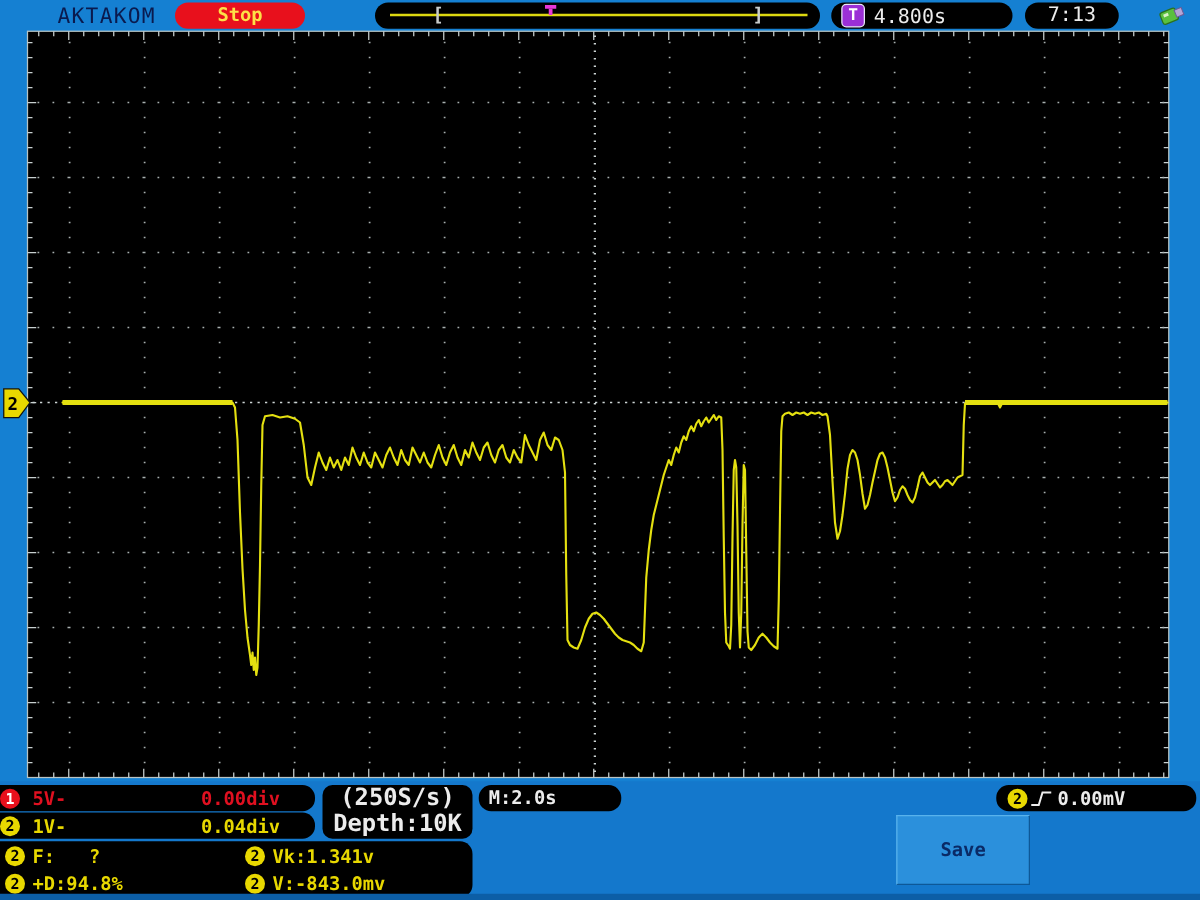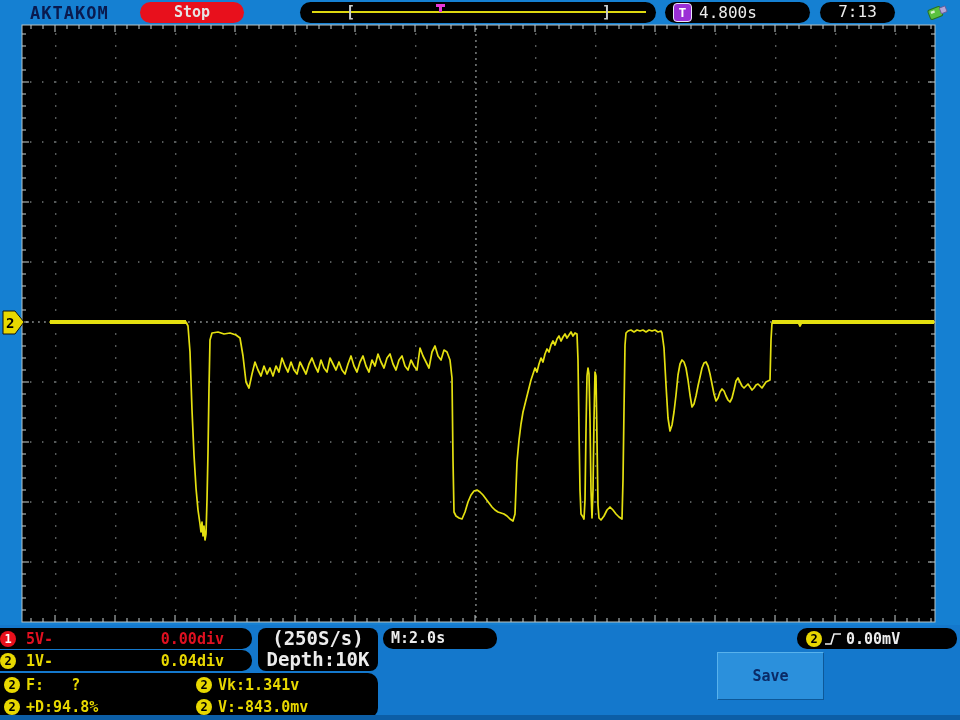--- a/index.html
+++ b/index.html
@@ -1,23 +1,23 @@
 <!DOCTYPE html>
 <html><head>
 <meta charset="utf-8">
 <style>
   html,body{margin:0;padding:0;background:#222;}
   .frame{position:relative;width:960px;height:720px;background:#1580d2;overflow:hidden;
          font-family:"DejaVu Sans Mono",monospace;-webkit-font-smoothing:none;}
   
   .topbar{position:absolute;left:0;top:0;width:960px;height:25px;}
-  .brand{position:absolute;left:30px;top:3px;font-size:17px;font-weight:bold;color:#0a1a4e;letter-spacing:1px;}
+  .brand{position:absolute;left:46px;top:3px;font-size:17px;font-weight:normal;color:#0a1a4e;letter-spacing:1px;}
   .pill{position:absolute;background:#000;border-radius:11px;height:21px;top:2px;}
   .stop-pill{left:140px;width:104px;background:#e8101c;border-radius:12px;
-             color:#e5e5e5;font-weight:bold;font-size:15px;text-align:center;line-height:21px;}
+             color:#fde047;font-weight:bold;font-size:15px;text-align:center;line-height:21px;}
   .trigpos-pill{left:300px;width:356px;}
   .trig-line{position:absolute;left:12px;right:10px;top:9px;height:2px;background:#ddd810;}
   .bracket{position:absolute;top:1px;color:#c8cccc;font-size:15px;font-weight:bold;line-height:19px;}
   .bracket.l{left:46px;} .bracket.r{left:302px;}
   .tmark{position:absolute;left:136px;top:2px;width:9px;height:9px;}
   .tmark::before{content:"";position:absolute;left:0;top:0;width:9px;height:3px;background:#e838d8;}
   .tmark::after{content:"";position:absolute;left:3px;top:3px;width:3px;height:5px;background:#e838d8;}
   .trigtime-pill{left:665px;width:145px;}
   .t-icon{position:absolute;left:8px;top:1px;width:17px;height:17px;background:#9b2fd6;
           border:1px solid #e8e8f8;border-radius:4px;color:#fff;font-weight:bold;font-size:13px;
@@ -53,21 +53,21 @@
   .badge{display:inline-block;width:16px;height:16px;border-radius:50%;font-size:12px;font-weight:bold;
          text-align:center;line-height:16px;flex:0 0 16px;}
   .badge.b1{background:#e8101c;color:#fff;}
   .badge.b2{background:#e8d800;color:#000;}
   .btn{position:absolute;background:#2b90dc;border:1px solid;
        border-color:#58b2ec #0d5898 #0d5898 #58b2ec;box-sizing:border-box;}
   .typebox{left:386px;top:27px;width:98px;height:62px;}
   .menu-title{margin-top:6px;text-align:center;color:#0a2a66;font-size:15px;font-weight:bold;}
   .menu-sel{margin:9px auto 0;width:66px;background:#e6e6e6;color:#000;text-align:center;
             font-size:15px;font-weight:bold;padding:1px 0;}
-  .savebtn{left:717px;top:27px;width:107px;height:48px;display:flex;align-items:center;
+  .savebtn{left:717px;top:27px;width:107px;height:56px;display:flex;align-items:center;
            justify-content:center;color:#0a2a66;font-size:15px;font-weight:bold;}
 </style>
 </head>
 <body>
 
 <div class="frame">
 
   <div class="topbar">
     <span class="brand">AKTAKOM</span>
     <div class="pill stop-pill">Stop</div>

